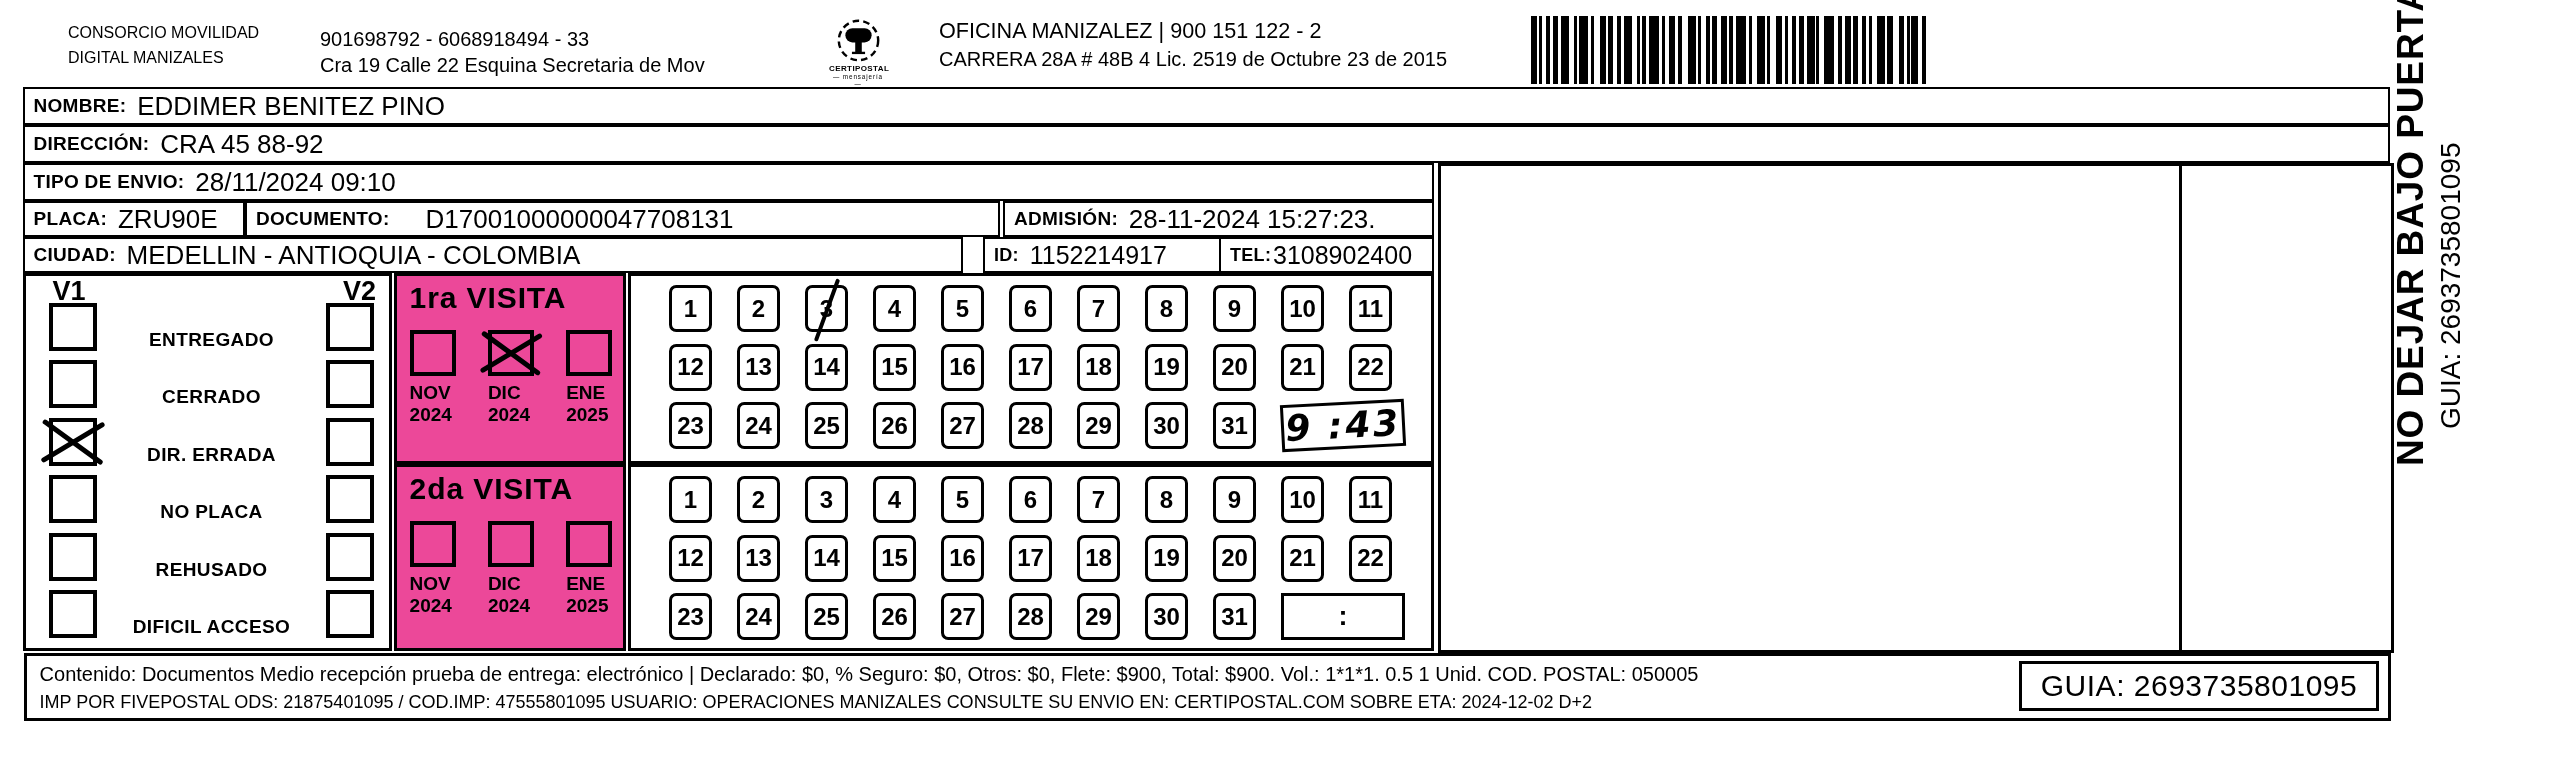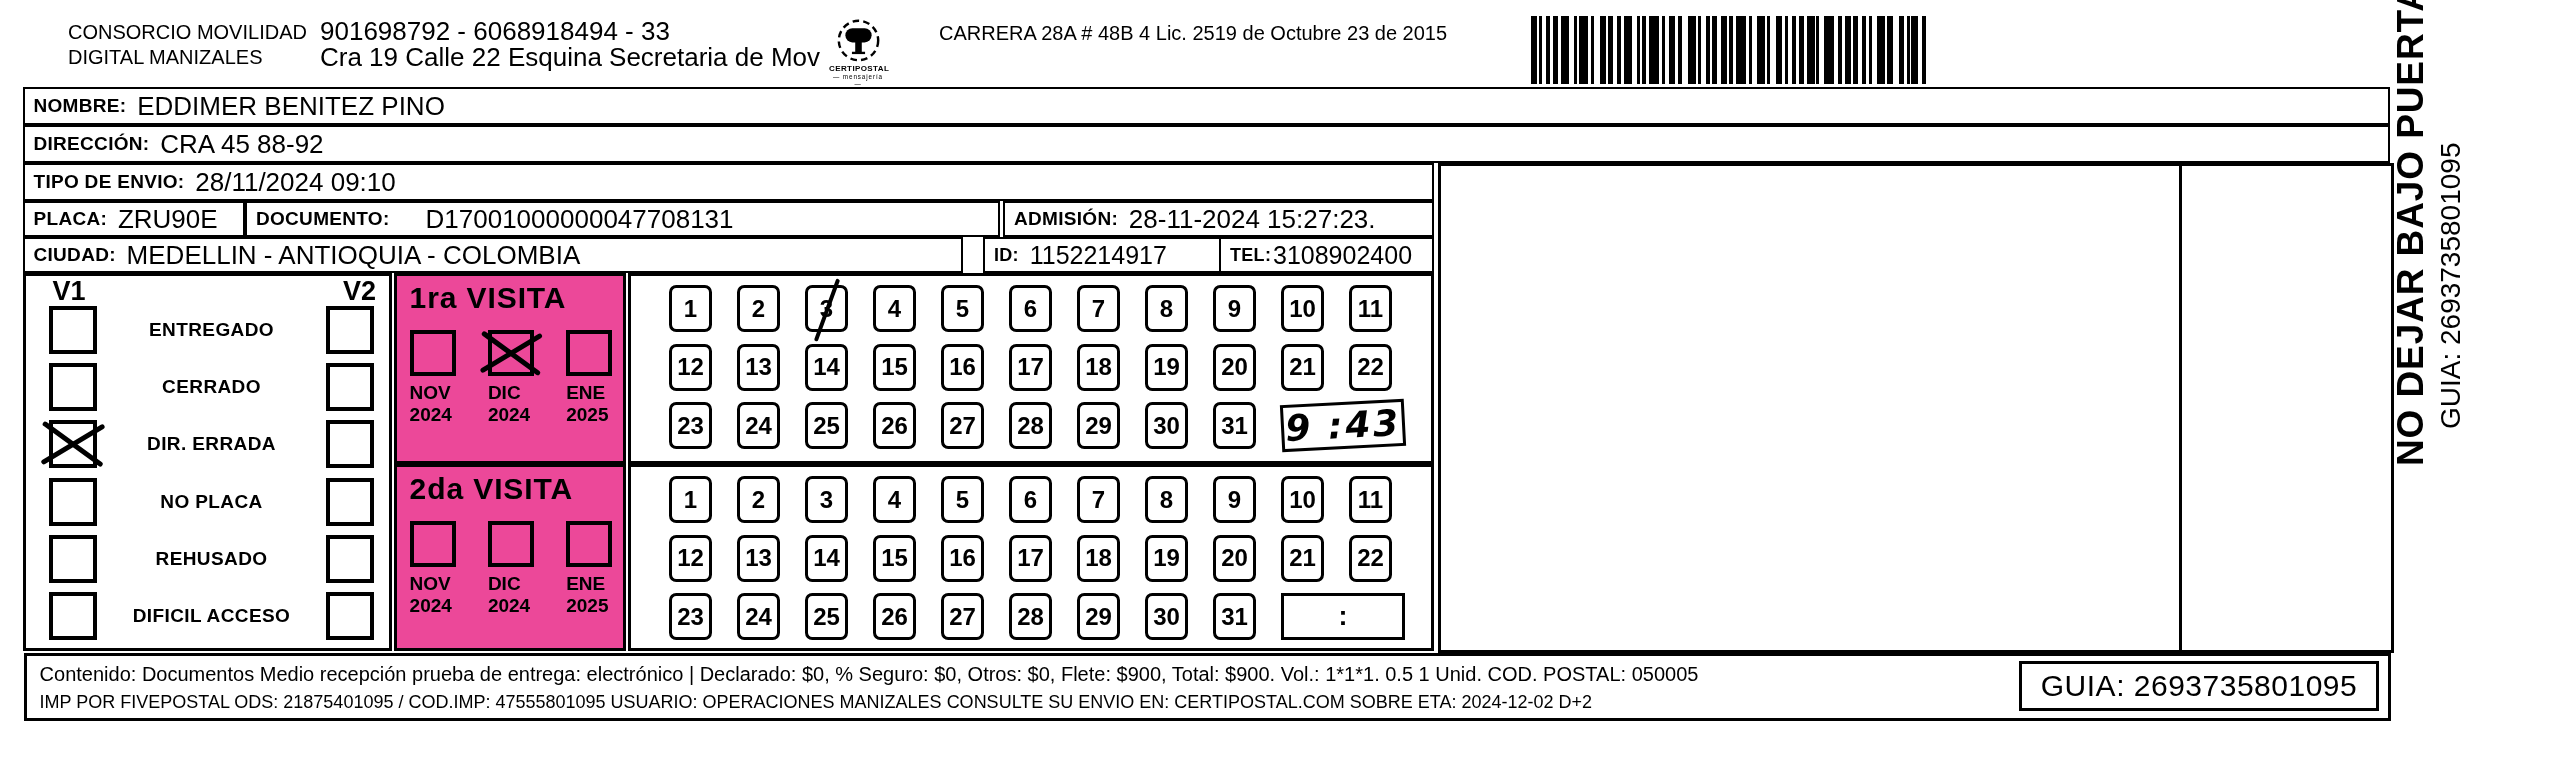--- a/index.html
+++ b/index.html
@@ -1,22 +1,22 @@
 <!DOCTYPE html>
 <html style="font-size:14.4px"><head>
 <meta charset="utf-8">
 <style>
   html,body{margin:0;padding:0;background:#fff;}
   .page{position:relative;width:2576px;height:774px;background:#fff;color:#000;
         font-family:"Liberation Sans",sans-serif;overflow:hidden;}
   .abs{position:absolute;}
 
   
-  .company{left:68px;top:20px;font-size:20px;line-height:25px;font-weight:500;}
-  .registration{left:320px;top:18px;font-size:26px;line-height:26px;}
+  .company{left:68px;top:20px;font-size:16px;line-height:25px;font-weight:500;}
+  .registration{left:320px;top:26px;font-size:20px;line-height:26px;}
   .logo{left:829px;top:18px;width:58px;text-align:center;}
   .logo-caption{font-size:8px;font-weight:bold;letter-spacing:0.4px;margin-top:-1.8px;}
   .logo-tagline{font-size:6.3px;letter-spacing:0.9px;}
   .office{left:939px;top:18px;}
   .office-line1{font-size:21.6px;font-weight:500;}
   .office-line2{font-size:20px;margin-top:3.6px;}
   .barcode{left:1531px;top:16px;width:398px;height:68px;display:flex;align-items:stretch;overflow:hidden;}
   .barcode .bar{background:#000;height:100%;flex:none;}
 
   
@@ -35,21 +35,21 @@
   .cell-tel{left:1219px;top:237px;width:215px;height:36px;}
   .cell-id .flabel,.cell-tel .flabel{font-size:18px;}
   .cell-id .fvalue,.cell-tel .fvalue{font-size:25px;}
   .cell-tel{gap:1.8px;}
 
   
   .status-panel{left:22.5px;top:273px;width:369px;height:378px;border:3.6px solid #000;box-sizing:border-box;}
   .v1-header{position:absolute;left:27px;top:0px;font-size:27px;font-weight:bold;}
   .v2-header{position:absolute;right:12.6px;top:0px;font-size:27px;font-weight:bold;}
   .status-rows{margin-top:32px;display:flex;flex-direction:column;gap:14.4px;padding:0 14.4px 0 23.4px;}
-  .status-row{display:flex;align-items:center;height:43px;}
+  .status-row{display:flex;align-items:flex-end;height:43px;}
   .checkbox{width:40px;height:40px;border:4.5px solid #000;position:relative;flex:none;background:#fff;}
   .status-label{flex:1;text-align:center;font-size:19px;font-weight:bold;letter-spacing:0.4px;}
 
   
   .handx{position:absolute;inset:-7.2px;pointer-events:none;}
   .handx::before,.handx::after{content:"";position:absolute;left:50%;top:50%;width:135%;height:4.5px;
       background:#000;border-radius:2.7px;}
   .handx::before{transform:translate(-50%,-50%) rotate(36deg);}
   .handx::after{transform:translate(-50%,-50%) rotate(-31deg);}
 
@@ -128,20 +128,21 @@
       <circle cx="24" cy="24" r="21" fill="none" stroke="#000" stroke-width="2.6" stroke-dasharray="7 4.5"></circle>
       <rect x="10" y="11" width="28" height="15" rx="7.5" fill="#000"></rect>
       <rect x="20.5" y="24" width="7" height="13" fill="#000"></rect>
       <rect x="17" y="36" width="14" height="2.5" fill="#000"></rect>
     </svg>
     <div class="logo-caption">CERTIPOSTAL</div>
     <div class="logo-tagline">— mensajería —</div>
   </div>
 
   <div class="abs office">
+    <div class="office-line1">OFICINA MANIZALEZ | 900 151 122 - 2</div>
     <div class="office-line2">CARRERA 28A #  48B 4 Lic. 2519 de Octubre 23 de 2015</div>
   </div>
 
   <div class="abs barcode">
       <div class="bar" style="width: 6.2px; margin-right: 1.9px;"></div>
       <div class="bar" style="width: 2.8px; margin-right: 4px;"></div>
       <div class="bar" style="width: 4.5px; margin-right: 3px;"></div>
       <div class="bar" style="width: 4.5px; margin-right: 3px;"></div>
       <div class="bar" style="width: 8px; margin-right: 5px;"></div>
       <div class="bar" style="width: 2.8px; margin-right: 1.9px;"></div>

